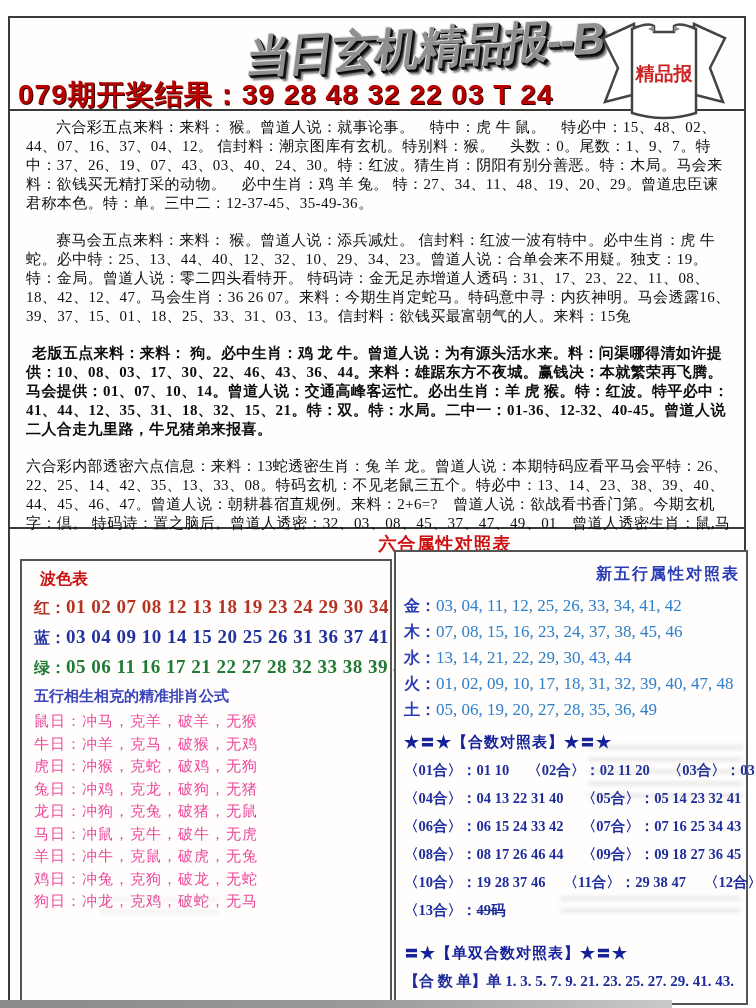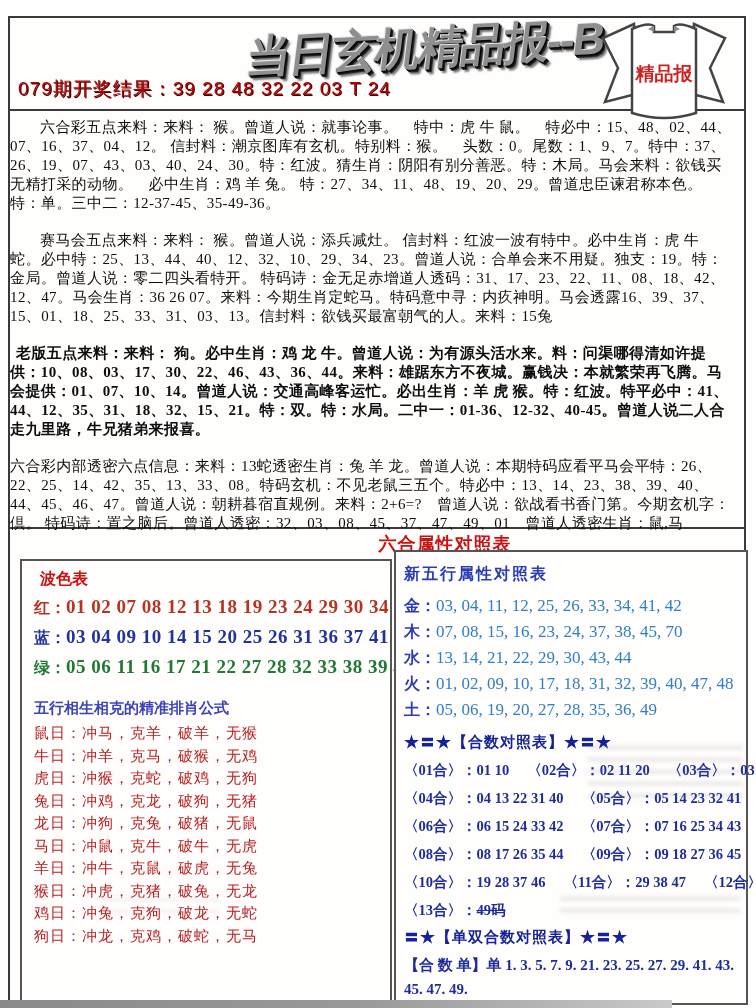--- a/index.html
+++ b/index.html
@@ -18,28 +18,28 @@
     position:absolute;left:190px;top:0px;width:450px;text-align:center;
     font-family:"Liberation Sans", sans-serif;
     font-size:45px;font-weight:900;letter-spacing:-2px;color:#8f8f8f;
     transform:rotate(-3deg) skewX(-10deg);
     text-shadow:-1px -1px 0 #e9e9e9,1px 1px 0 #000,2px 2px 0 #151515,3px 3px 0 #2c2c2c,5px 5px 2px #777;
     white-space:nowrap;
   }
   .result-line{
     position:absolute;left:8px;top:58px;
     font-family:"Liberation Sans", sans-serif;
-    font-size:19px;font-weight:normal;color:#b80000;
+    font-size:28px;font-weight:bold;color:#b80000;
     text-shadow:1px 1px 0 #3d0000;letter-spacing:1px;white-space:nowrap;
   }
   .ribbon{position:absolute;right:16px;top:-2px;z-index:5;}
   
   .maintext{
     position:absolute;left:0;top:93px;width:100%;height:418px;box-sizing:border-box;
-    padding:7px 12px 0 0;border-bottom:2px solid #3a3a3a;
+    padding:7px 12px 0 16px;border-bottom:2px solid #3a3a3a;
     font-size:15px;line-height:19px;color:#0d0d0d;letter-spacing:0.4px;
   }
   .maintext p{margin:0 0 18px 0;}
   .ind2{text-indent:2em;}
   .ind1{text-indent:0.4em;font-weight:bold;}
   
   .section-head{
     position:absolute;left:0;top:514px;width:100%;text-align:center;
     font-size:18px;font-weight:bold;color:#cc1111;
     transform:translateX(68px);letter-spacing:1px;
@@ -53,30 +53,30 @@
     position:absolute;left:384px;top:532px;width:354px;height:455px;
     border:2px solid #555;box-sizing:border-box;padding:8px 6px 0 8px;background:#fffefd;
   }
   .wave-title{font-size:16px;font-weight:bold;color:#cc1111;margin:2px 0 6px 6px;}
   .wave-row{white-space:nowrap;margin-bottom:7px;font-weight:bold;}
   .wave-row .lbl{font-size:16px;}
   .wave-row .nums{font-size:19px;letter-spacing:0.5px;}
   .wr-red{color:#b43322;}
   .wr-blue{color:#22339e;}
   .wr-green{color:#1f7a33;}
-  .formula-title{font-size:15px;font-weight:bold;color:#3c44bb;margin:20px 0 4px 0;}
-  .zline{font-size:15px;color:#b91c1c;line-height:22.5px;letter-spacing:1px;}
-  .elem-title{text-align:left;font-size:16px;font-weight:bold;color:#2b3db5;letter-spacing:2px;margin:4px 0 8px 0;}
+  .formula-title{font-size:15px;font-weight:bold;color:#3c44bb;margin:8px 0 4px 0;}
+  .zline{font-size:15px;color:#ec4899;line-height:22.5px;letter-spacing:1px;}
+  .elem-title{text-align:right;font-size:16px;font-weight:bold;color:#2b3db5;letter-spacing:2px;margin:4px 0 8px 0;}
   .elem-row{white-space:nowrap;line-height:26px;}
   .elem-row .lbl{font-size:16px;font-weight:bold;color:#2b3db5;}
   .elem-row .nums{font-size:17px;color:#2e7ec9;}
   .hesu-title{font-size:15px;font-weight:bold;color:#16229a;margin:10px 0 4px 0;letter-spacing:1px;}
   .hesu-line{font-size:14.5px;font-weight:600;color:#1e2d9b;line-height:28px;white-space:nowrap;}
   .strike{text-decoration:line-through;}
-  .ds-title{font-size:15px;font-weight:bold;color:#16229a;margin:4px 0 6px 0;letter-spacing:1px;}
+  .ds-title{font-size:15px;font-weight:bold;color:#16229a;margin:20px 0 6px 0;letter-spacing:1px;}
   .ds-row{font-size:15px;font-weight:bold;color:#1e2d9b;line-height:24px;}
   .ds-row .cont{display:block;padding-left:92px;font-weight:600;}
   
   .smudge{position:absolute;background:repeating-linear-gradient(0deg,rgba(120,120,120,0.22) 0 3px,rgba(255,255,255,0) 3px 12px);filter:blur(2px);pointer-events:none;}
   .bottom-strip{
     position:absolute;left:0;top:1000px;width:672px;height:8px;
     background:linear-gradient(90deg,#8a8a8a 0%,#9a9a9a 55%,#c9c9c9 100%);
   }
 </style>
 </head>
@@ -120,48 +120,47 @@
       <span class="lbl">绿：</span><span class="nums">05 06 11 16 17 21 22 27 28 32 33 38 39 43 44 49</span>
     </div>
     <div class="formula-title">五行相生相克的精准排肖公式</div>
     <div class="zline">鼠日：冲马，克羊，破羊，无猴</div>
     <div class="zline">牛日：冲羊，克马，破猴，无鸡</div>
     <div class="zline">虎日：冲猴，克蛇，破鸡，无狗</div>
     <div class="zline">兔日：冲鸡，克龙，破狗，无猪</div>
     <div class="zline">龙日：冲狗，克兔，破猪，无鼠</div>
     <div class="zline">马日：冲鼠，克牛，破牛，无虎</div>
     <div class="zline">羊日：冲牛，克鼠，破虎，无兔</div>
-    <div class="zline">猴日：冲虎，克猪，破兔，无龙</div>
     <div class="zline">鸡日：冲兔，克狗，破龙，无蛇</div>
     <div class="zline">狗日：冲龙，克鸡，破蛇，无马</div>
   </div>
 
   <div class="right-box">
     <div class="elem-title">新五行属性对照表</div>
     <div class="elem-row">
       <span class="lbl">金：</span><span class="nums">03, 04, 11, 12, 25, 26, 33, 34, 41, 42</span>
     </div>
     <div class="elem-row">
-      <span class="lbl">木：</span><span class="nums">07, 08, 15, 16, 23, 24, 37, 38, 45, 70</span>
+      <span class="lbl">木：</span><span class="nums">07, 08, 15, 16, 23, 24, 37, 38, 45, 46</span>
     </div>
     <div class="elem-row">
       <span class="lbl">水：</span><span class="nums">13, 14, 21, 22, 29, 30, 43, 44</span>
     </div>
     <div class="elem-row">
       <span class="lbl">火：</span><span class="nums">01, 02, 09, 10, 17, 18, 31, 32, 39, 40, 47, 48</span>
     </div>
     <div class="elem-row">
       <span class="lbl">土：</span><span class="nums">05, 06, 19, 20, 27, 28, 35, 36, 49</span>
     </div>
 
     <div class="hesu-title">★〓★【合数对照表】★〓★</div>
     <div class="hesu-line">〈01合〉：01 10 　〈02合〉：02 11 20 　〈03合〉：03 12 21 30</div>
     <div class="hesu-line">〈04合〉：04 13 22 31 40 　〈05合〉：05 14 23 32 41</div>
     <div class="hesu-line">〈06合〉：06 15 24 33 42 　〈07合〉：07 16 25 34 43</div>
-    <div class="hesu-line">〈08合〉：08 17 26 35 44 　〈09合〉：09 18 27 36 45</div>
+    <div class="hesu-line">〈08合〉：08 17 26 46 44 　〈09合〉：09 18 27 36 45</div>
     <div class="hesu-line">〈10合〉：19 28 37 46 　〈11合〉：29 38 47 　〈12合〉：39 48</div>
     <div class="hesu-line">
       <span>〈13合〉：</span><span class="strike">49码</span>
     </div>
 
     <div class="ds-title">〓★【单双合数对照表】★〓★</div>
     <div class="ds-row">
       <span>【合 数 单】</span><span>单 1. 3. 5. 7. 9. 21. 23. 25. 27. 29. 41. 43. 45. 47. 49.</span>
       <span class="cont">双 10. 12. 14. 16. 18. 32. 30. 34. 36. 38</span>
     </div>

